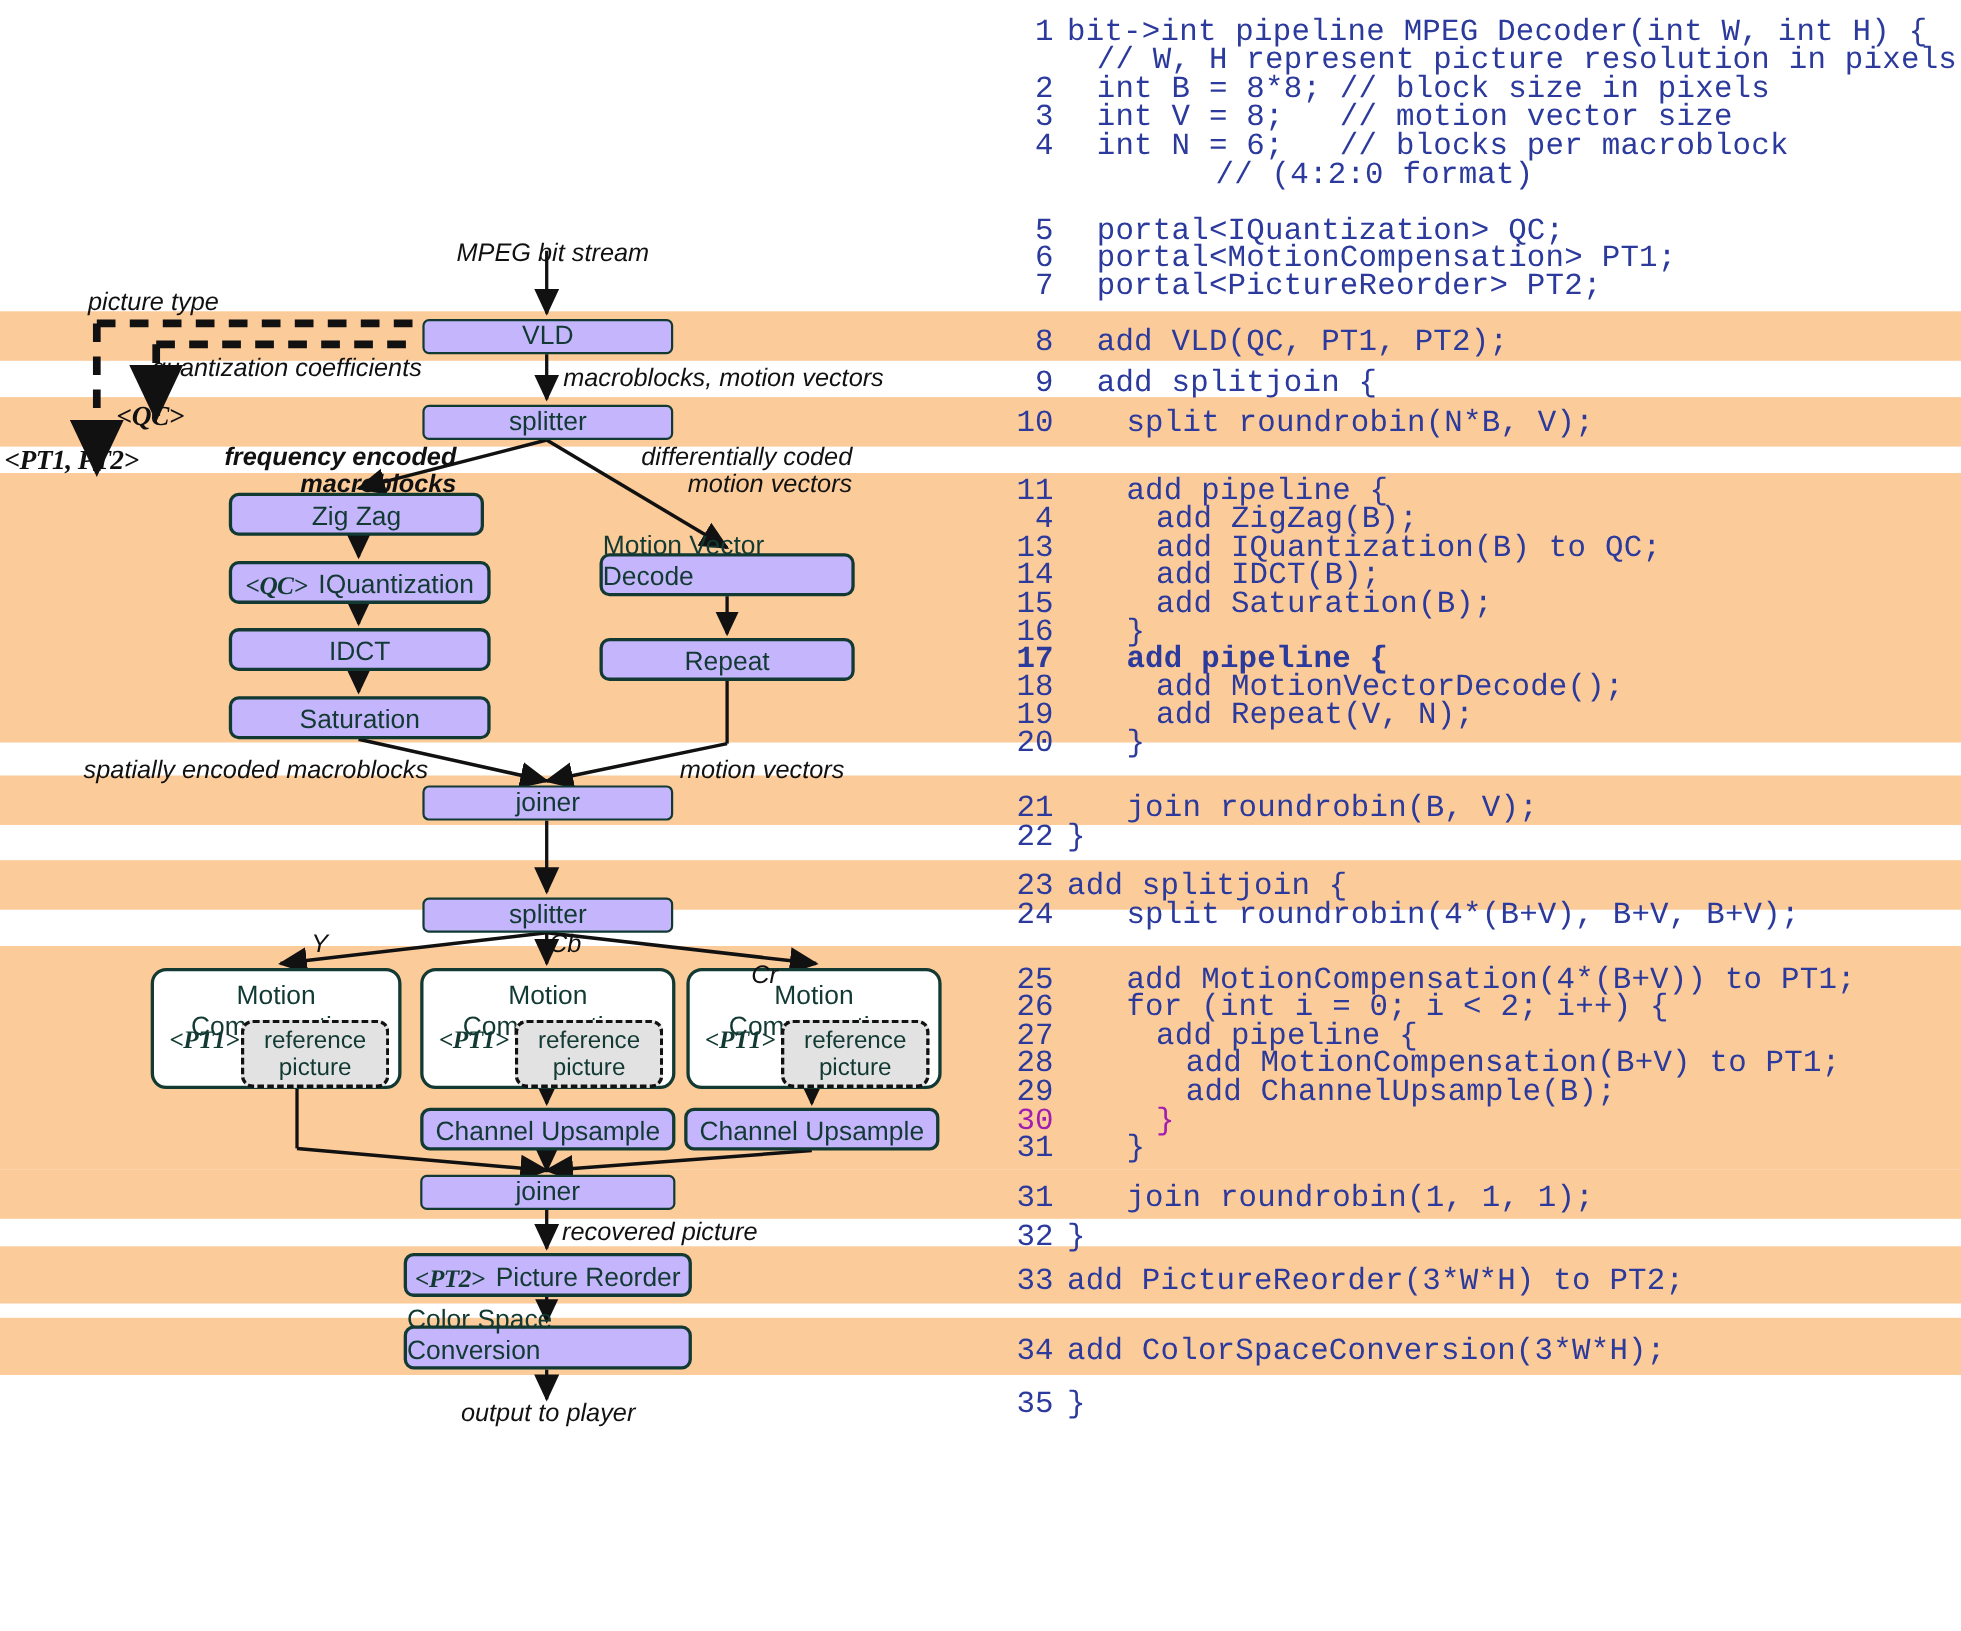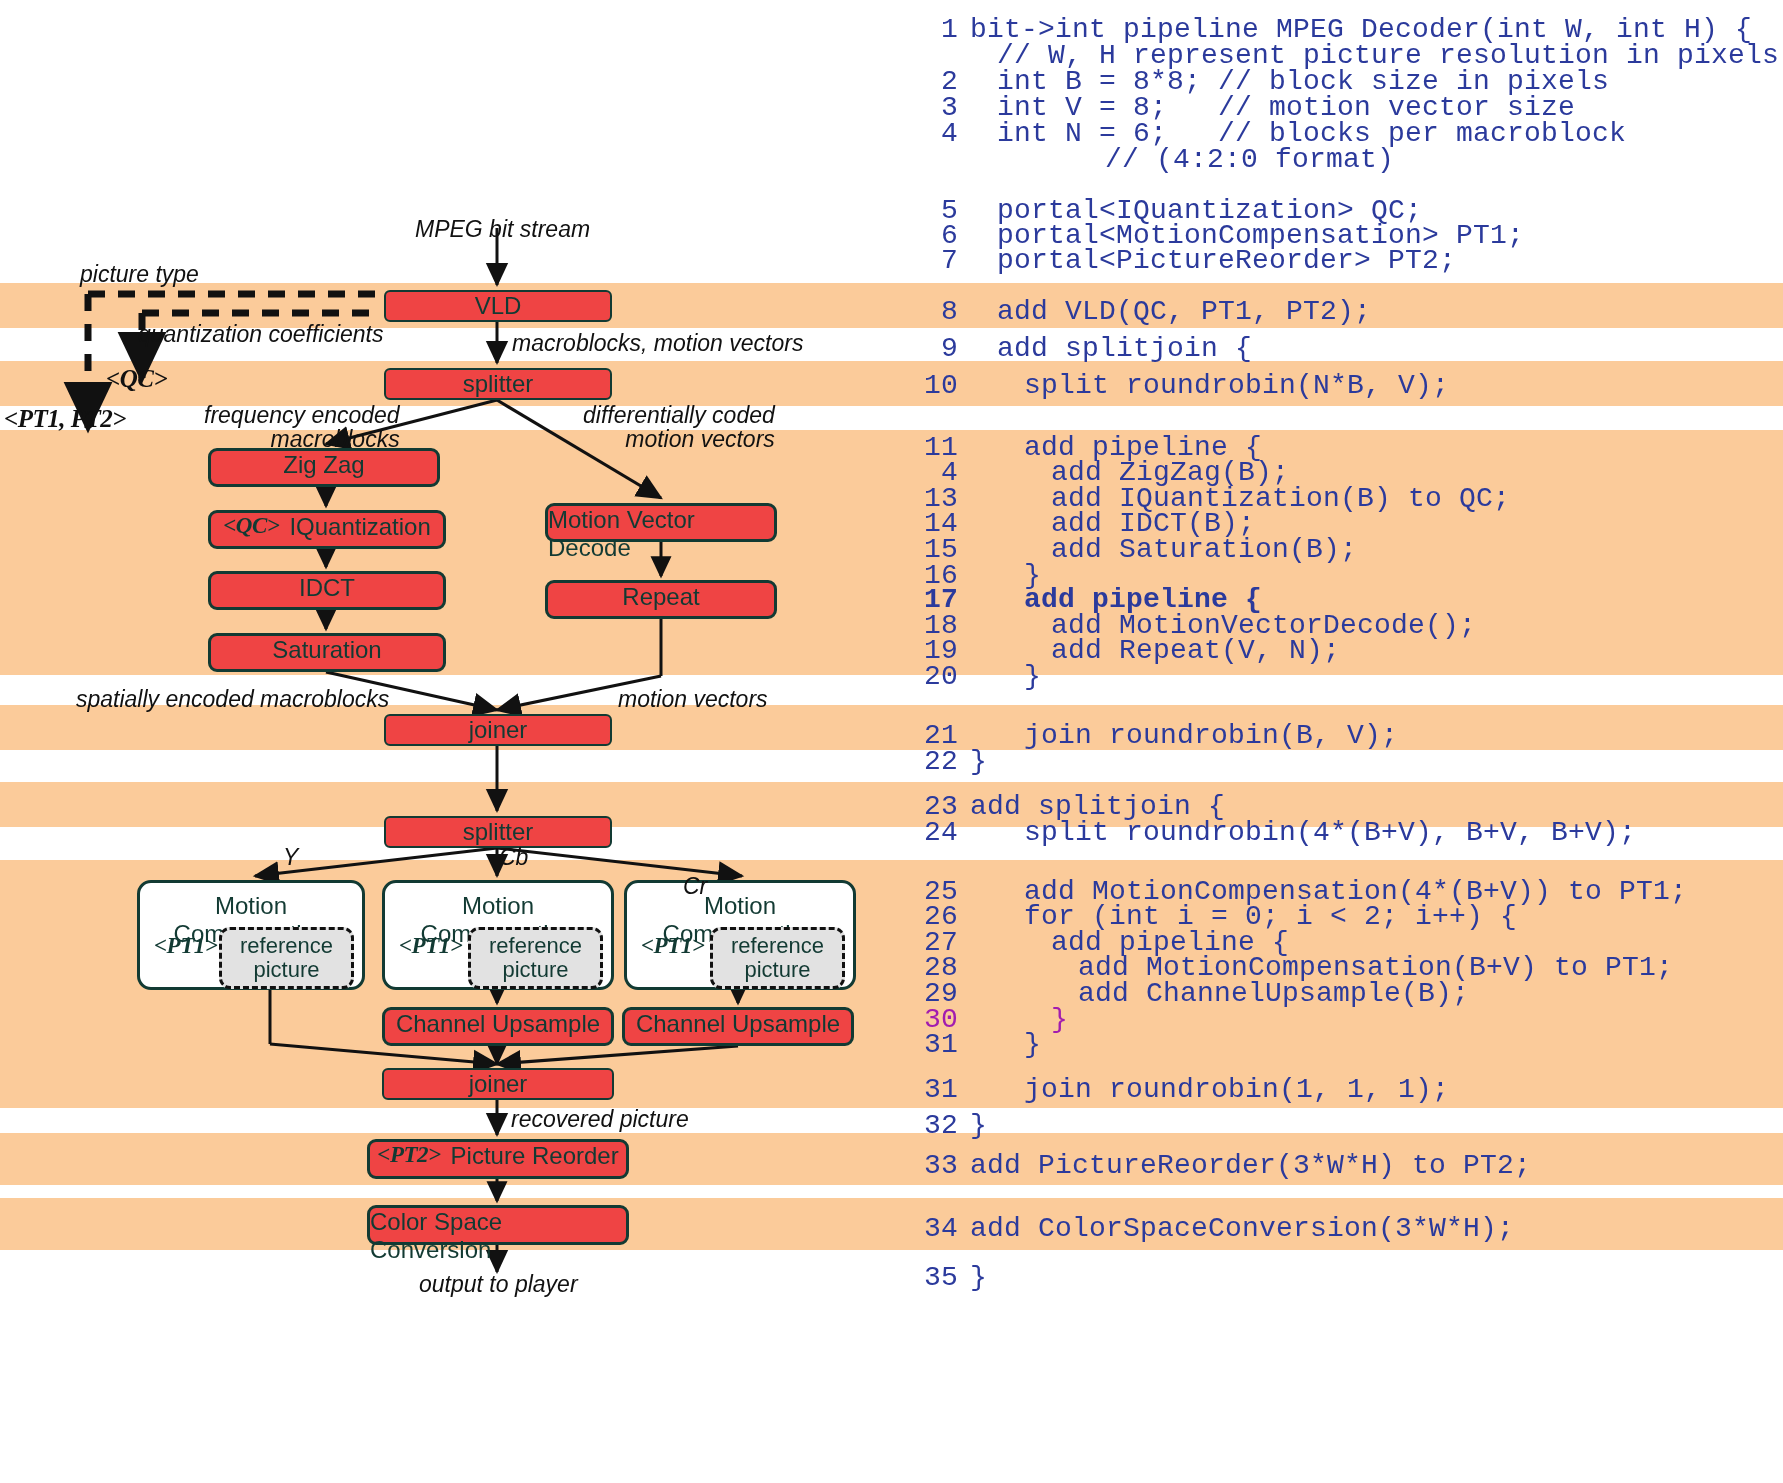--- a/index.html
+++ b/index.html
@@ -10,22 +10,22 @@
   .band{position:absolute;left:0;width:1783px;background:#fbcb9a;z-index:0;}
 
   
   .code{position:absolute;z-index:3;
         font-family:"Liberation Mono","DejaVu Sans Mono",monospace;
         color:#2b3a9c;font-size:28px;letter-spacing:0.2px;white-space:pre;}
   .code .ln{display:inline-block;width:42px;text-align:right;}
   .code .gap{display:inline-block;}
 
   
-  .box{position:absolute;z-index:4;background:#ef4444;border:3px solid #123a33;
-       border-radius:9px;display:flex;align-items:flex-start;justify-content:center;
+  .box{position:absolute;z-index:4;background:#c4b5fd;border:3px solid #123a33;
+       border-radius:9px;display:flex;align-items:flex-end;justify-content:center;
        color:#123a33;font-size:24px;box-sizing:border-box;}
   .box.sq{border-radius:6px;}
   .box.thin{border-width:2.5px;}
 
   .mcbox{position:absolute;z-index:4;background:#ffffff;border:3px solid #123a33;
          border-radius:14px;box-sizing:border-box;color:#123a33;}
   .mcbox .mctitle{position:absolute;left:0;right:0;top:9px;text-align:center;
                   font-size:24px;}
   .mcbox .pt1{position:absolute;left:14px;top:50px;font-size:23px;font-weight:bold;
               font-style:italic;font-family:"Liberation Serif",serif;letter-spacing:-0.5px;}
@@ -248,21 +248,21 @@
         <span>picture</span>
       </div>
     </div>
   </div>
 
 <div id="edgelabels">
     <div class="lbl" style="left: 415px; top: 217px;">MPEG bit stream</div>
     <div class="lbl" style="left: 80px; top: 262px;">picture type</div>
     <div class="lbl" style="left: 138px; top: 322px;">quantization coefficients</div>
     <div class="lbl" style="left: 512px; top: 331px;">macroblocks, motion vectors</div>
-    <div class="lbl" style="left: 204px; top: 403px; text-align: right;">frequency encoded
+    <div class="lbl" style="left: 204px; top: 403px; text-align: right; font-weight: bold;">frequency encoded
 macroblocks</div>
     <div class="lbl" style="left: 583px; top: 403px; text-align: right;">differentially coded
 motion vectors</div>
     <div class="lbl" style="left: 76px; top: 687px;">spatially encoded macroblocks</div>
     <div class="lbl" style="left: 618px; top: 687px;">motion vectors</div>
     <div class="lbl" style="left: 283px; top: 845px;">Y</div>
     <div class="lbl" style="left: 499px; top: 845px;">Cb</div>
     <div class="lbl" style="left: 683px; top: 874px;">Cr</div>
     <div class="lbl" style="left: 511px; top: 1107px;">recovered picture</div>
     <div class="lbl" style="left: 419px; top: 1272px;">output to player</div>

